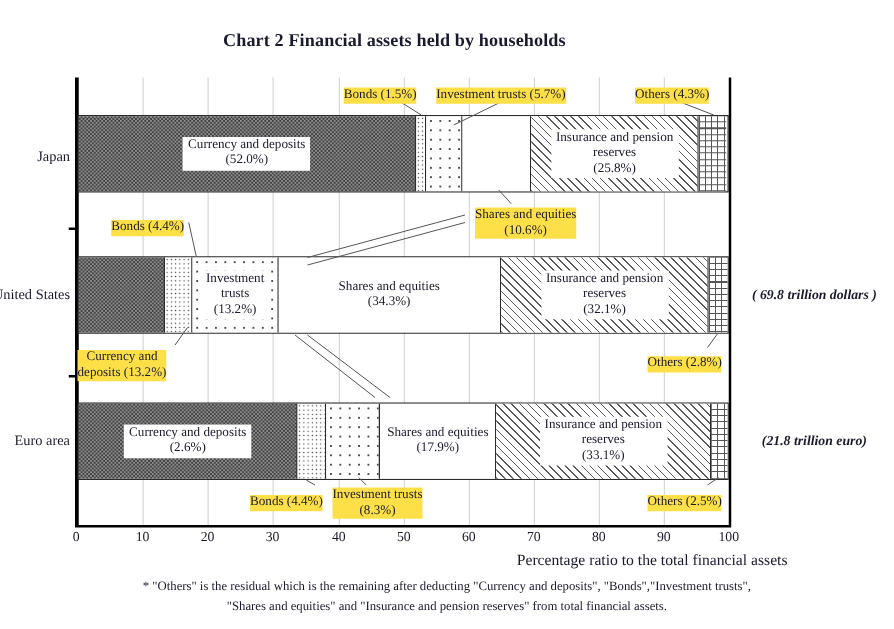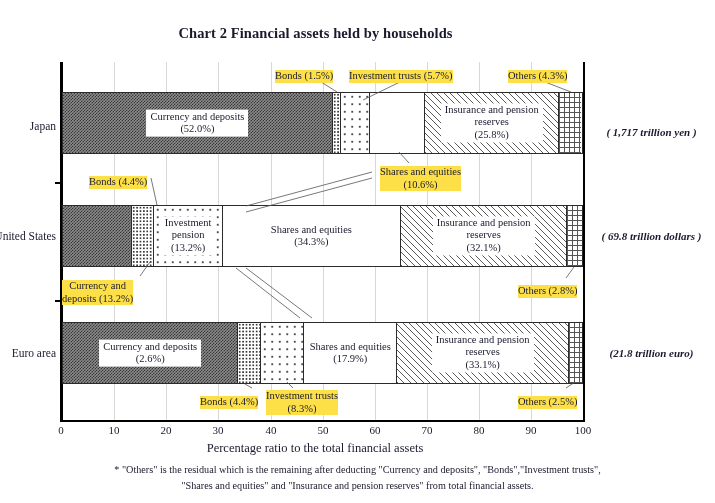--- a/index.html
+++ b/index.html
@@ -74,21 +74,21 @@
     font-size: 11px;
     text-align: center;
     width: 40px;
     margin-left: -20px;
   }
   .xaxis-title {
     position: absolute;
     top: 441px;
     left: 0;
     width: 630px;
-    text-align: center;
+    text-align: right;
     font-size: 12.5px;
   }
   
   .region-label {
     position: absolute;
     right: 659px;
     width: 130px;
     text-align: right;
     font-size: 11.5px;
     white-space: nowrap;
@@ -215,21 +215,20 @@
   <div class="gridline" style="left:531px"></div>
 
   <div class="axis-y"></div>
   <div class="axis-right"></div>
   <div class="axis-x"></div>
 
   <div class="tick-y" style="top:182px"></div>
   <div class="tick-y" style="top:300px"></div>
 
   <div class="region-label" style="top:120px">Japan</div>
-  <div class="total-label" style="top:126px">( 1,717 trillion yen )</div>
 
   <div class="bar" style="top:92px; width:521px">
     <div class="seg p-currency" style="left:0; width:52.0%">
       <div class="seg-label">
         <span>Currency and deposits</span><br>
         <span>(52.0%)</span>
       </div>
     </div>
     <div class="seg p-bonds" style="left:52.0%; width:1.5%"></div>
     <div class="seg p-trusts" style="left:53.5%; width:5.7%"></div>
@@ -246,21 +245,21 @@
 
   <div class="region-label" style="top:230px">United States</div>
   <div class="total-label" style="top:230px">( 69.8 trillion dollars )</div>
 
   <div class="bar" style="top:205px; width:521px">
     <div class="seg p-currency" style="left:0; width:13.2%"></div>
     <div class="seg p-bonds" style="left:13.2%; width:4.4%"></div>
     <div class="seg p-trusts" style="left:17.6%; width:13.2%">
       <div class="seg-label">
         <span>Investment</span><br>
-        <span>pension</span><br>
+        <span>trusts</span><br>
         <span>(13.2%)</span>
       </div>
     </div>
     <div class="seg p-shares" style="left:30.8%; width:34.3%">
       <div class="seg-label">
         <span>Shares and equities</span><br>
         <span>(34.3%)</span>
       </div>
     </div>
     <div class="seg p-insurance" style="left:65.1%; width:32.1%">

